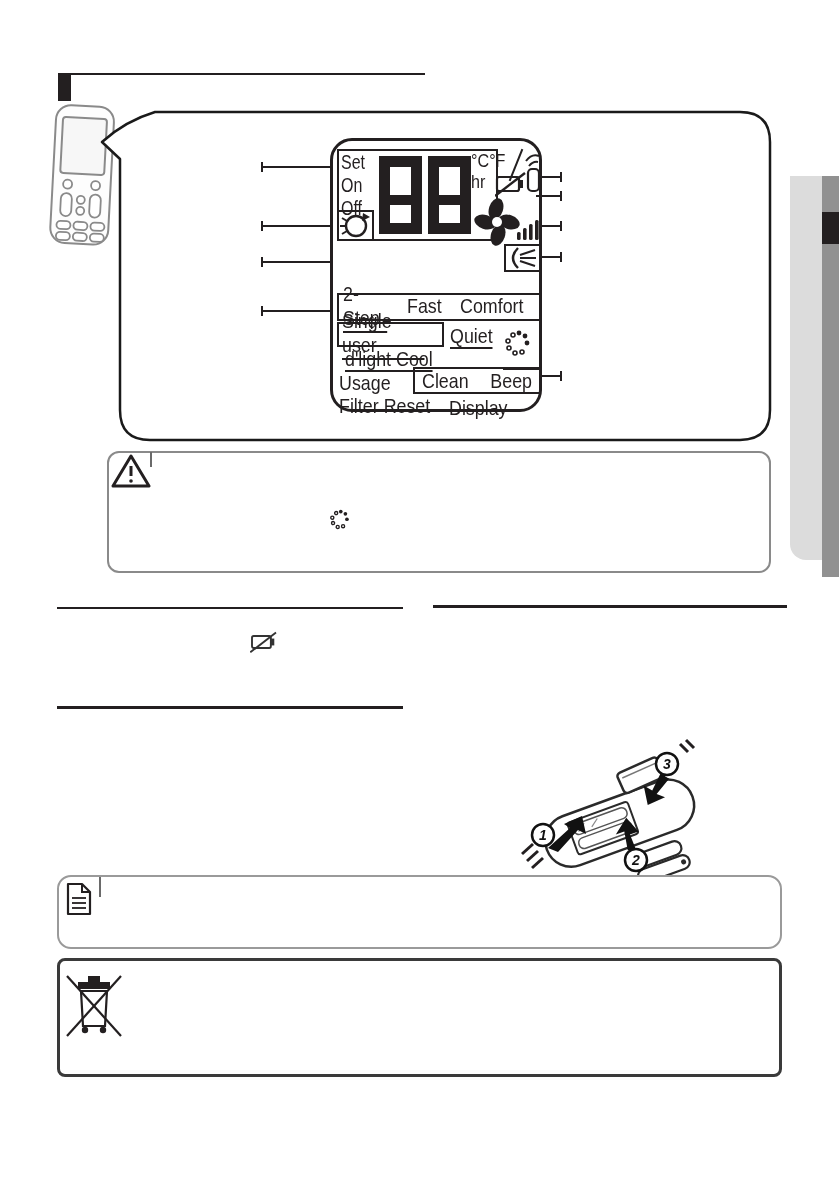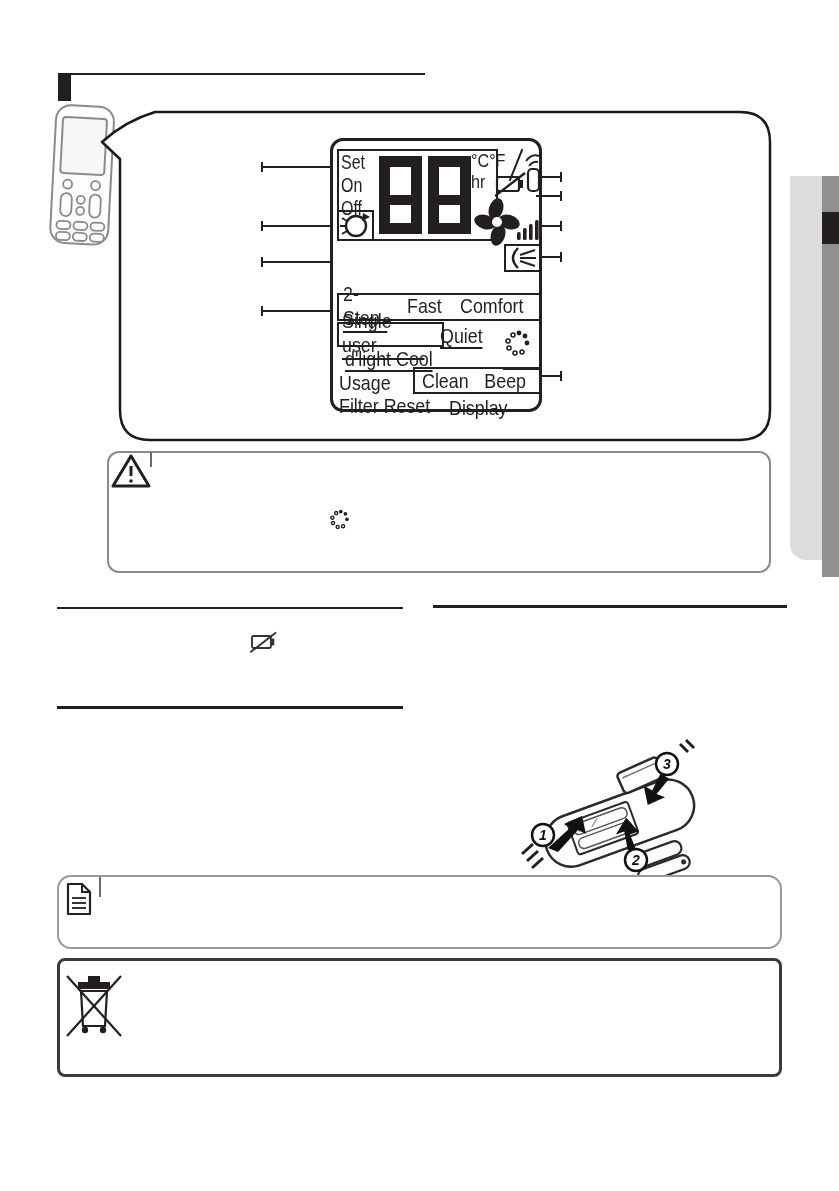--- a/index.html
+++ b/index.html
@@ -1,20 +1,20 @@
 <!DOCTYPE html>
 <html><head>
 <meta charset="utf-8">
 <style>
   html,body{margin:0;padding:0}
   body{width:839px;height:1191px;position:relative;background:#fff;
        font-family:"Liberation Sans",sans-serif;color:#231f20;overflow:hidden}
   .abs{position:absolute}
   .ink{background:#231f20}
-  .lcd{border:3px solid #231f20;border-radius:13px;background:#fff}
+  .lcd{border:3px solid #231f20;border-radius:22px;background:#fff}
   .lbox{border:2px solid #231f20;position:absolute;box-sizing:border-box}
   .ltxt{position:absolute;white-space:nowrap;color:#231f20;line-height:1;
         transform-origin:left center}
   .cond{transform:scaleX(.85)}
   .cond8{transform:scaleX(.8)}
   .und{border-bottom:2px solid #231f20;padding-bottom:1px}
   .leader{position:absolute;height:2px;background:#231f20}
   .leader .tkl{position:absolute;left:0;top:-4px;width:2px;height:10px;background:#231f20}
   .leader .tkr{position:absolute;right:0;top:-4px;width:2px;height:10px;background:#231f20}
   .seg-digit{position:absolute;width:43px;height:78px;border:11px solid #231f20;box-sizing:border-box}
@@ -130,21 +130,21 @@
 
   <div class="lbox" style="left:4px;top:152px;width:204px;height:28px;display:flex;gap:12px;align-items:center;padding:0 4px">
     <span class="cond und" style="font-size:21px;transform-origin:left">2-Step</span>
     <span class="cond und" style="font-size:21px;transform-origin:left">Fast</span>
     <span class="cond und" style="font-size:21px;transform-origin:left">Comfort</span>
   </div>
 
   <div class="lbox" style="left:4px;top:181px;width:107px;height:25px;display:flex;align-items:center;padding:0 3px">
     <span class="cond und" style="font-size:21px;transform-origin:left">Single user</span>
   </div>
-  <div class="ltxt" style="left:107px;top:184px">
+  <div class="ltxt" style="left:117px;top:184px">
     <span class="cond und" style="font-size:21px;display:inline-block;transform-origin:left">Quiet</span>
   </div>
 
   <svg class="abs" style="left:172px;top:189px" width="26" height="28" viewBox="0 0 26 28">
     <g stroke="#231f20" stroke-width="1.6" fill="none">
       <circle cx="8" cy="5" r="2"></circle>
       <circle cx="3" cy="11" r="2"></circle>
       <circle cx="4" cy="18" r="2"></circle>
       <circle cx="10" cy="23" r="2"></circle>
       <circle cx="17" cy="22" r="2"></circle>
@@ -155,21 +155,21 @@
       <circle cx="22" cy="13" r="2.4"></circle>
     </g>
   </svg>
   <div class="abs ink" style="left:170px;top:227px;width:37px;height:2px"></div>
 
   <div class="ltxt" style="left:12px;top:207px">
     <span class="cond und" style="font-size:21px;display:inline-block;transform-origin:left">d'light Cool</span>
   </div>
 
   <div class="ltxt cond" style="left:6px;top:231px;font-size:21px">Usage</div>
-  <div class="lbox" style="left:80px;top:226px;width:128px;height:27px;display:flex;align-items:center;padding:4px 7px">
+  <div class="lbox" style="left:80px;top:226px;width:128px;height:27px;display:flex;align-items:center;justify-content:space-between;padding:4px 7px">
     <span class="cond" style="font-size:21px;transform-origin:left">Clean</span>
     <span class="cond" style="font-size:21px;transform-origin:right">Beep</span>
   </div>
 
   <div class="ltxt cond" style="left:6px;top:254px;font-size:21px">Filter Reset</div>
   <div class="ltxt cond" style="left:116px;top:256px;font-size:21px">Display</div>
 </div>
 
 <div class="leader" style="left:261px;top:166px;width:69px">
     <span class="tkl"></span>

